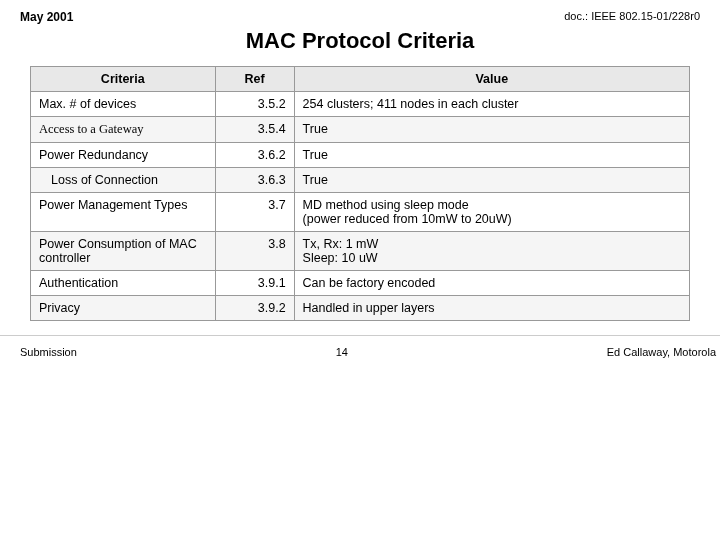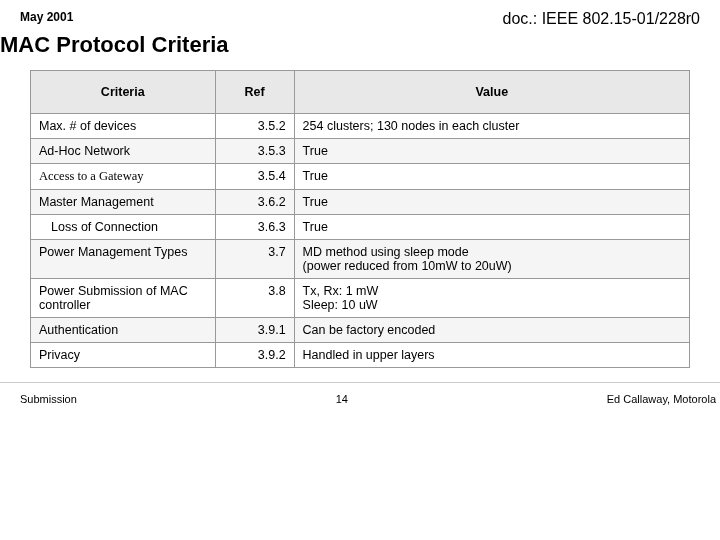--- a/index.html
+++ b/index.html
@@ -16,40 +16,40 @@
       display: flex;
       justify-content: space-between;
       align-items: flex-start;
       padding: 10px 20px 0 20px;
     }
     .header-left {
       font-size: 12px;
       font-weight: bold;
     }
     .header-right {
-      font-size: 16px;
+      font-size: 11px;
     }
     .page-title {
-      text-align: left;
+      text-align: center;
       font-size: 22px;
       font-weight: bold;
       margin: 4px 0 12px 0;
     }
     .table-wrapper {
       padding: 0 30px;
     }
     table {
       width: 100%;
       border-collapse: collapse;
       font-size: 12.5px;
     }
     thead tr th {
       background: #e8e8e8;
       border: 1px solid #999;
-      padding: 14px 8px;
+      padding: 5px 8px;
       font-weight: bold;
       text-align: center;
     }
     thead tr th:first-child {
       text-align: center;
       width: 28%;
     }
     thead tr th:nth-child(2) {
       width: 12%;
       margin-left: 42px;
@@ -101,50 +101,45 @@
       <tr>
         <th>Criteria</th>
         <th>Ref</th>
         <th>Value</th>
       </tr>
     </thead>
     <tbody id="table-body">
     <tr>
           <td style="white-space: pre-line;">Max. # of devices</td>
           <td>3.5.2</td>
-          <td style="white-space: pre-line;">254 clusters; 130 nodes in each cluster</td>
-        </tr>
-        <tr>
-          <td style="white-space: pre-line;">Ad-Hoc Network</td>
-          <td>3.5.3</td>
-          <td style="white-space: pre-line;">True</td>
+          <td style="white-space: pre-line;">254 clusters; 411 nodes in each cluster</td>
         </tr>
         <tr>
           <td style="white-space: pre-line; font-family: Liberation Serif, serif;">Access to a Gateway</td>
           <td>3.5.4</td>
           <td style="white-space: pre-line;">True</td>
         </tr>
         <tr>
-          <td style="white-space: pre-line;">Master Management</td>
+          <td style="white-space: pre-line;">Power Redundancy</td>
           <td>3.6.2</td>
           <td style="white-space: pre-line;">True</td>
         </tr>
         <tr>
           <td style="white-space: pre-line; padding-left: 20px;">Loss of Connection</td>
           <td>3.6.3</td>
           <td style="white-space: pre-line;">True</td>
         </tr>
         <tr>
           <td style="white-space: pre-line;">Power Management Types</td>
           <td>3.7</td>
           <td style="white-space: pre-line;">MD method using sleep mode
 (power reduced from 10mW to 20uW)</td>
         </tr>
         <tr>
-          <td style="white-space: pre-line;">Power Submission of MAC controller</td>
+          <td style="white-space: pre-line;">Power Consumption of MAC controller</td>
           <td>3.8</td>
           <td style="white-space: pre-line;">Tx, Rx: 1 mW
 Sleep: 10 uW</td>
         </tr>
         <tr>
           <td style="white-space: pre-line; margin-top: 44px;">Authentication</td>
           <td>3.9.1</td>
           <td style="white-space: pre-line;">Can be factory encoded</td>
         </tr>
         <tr>

